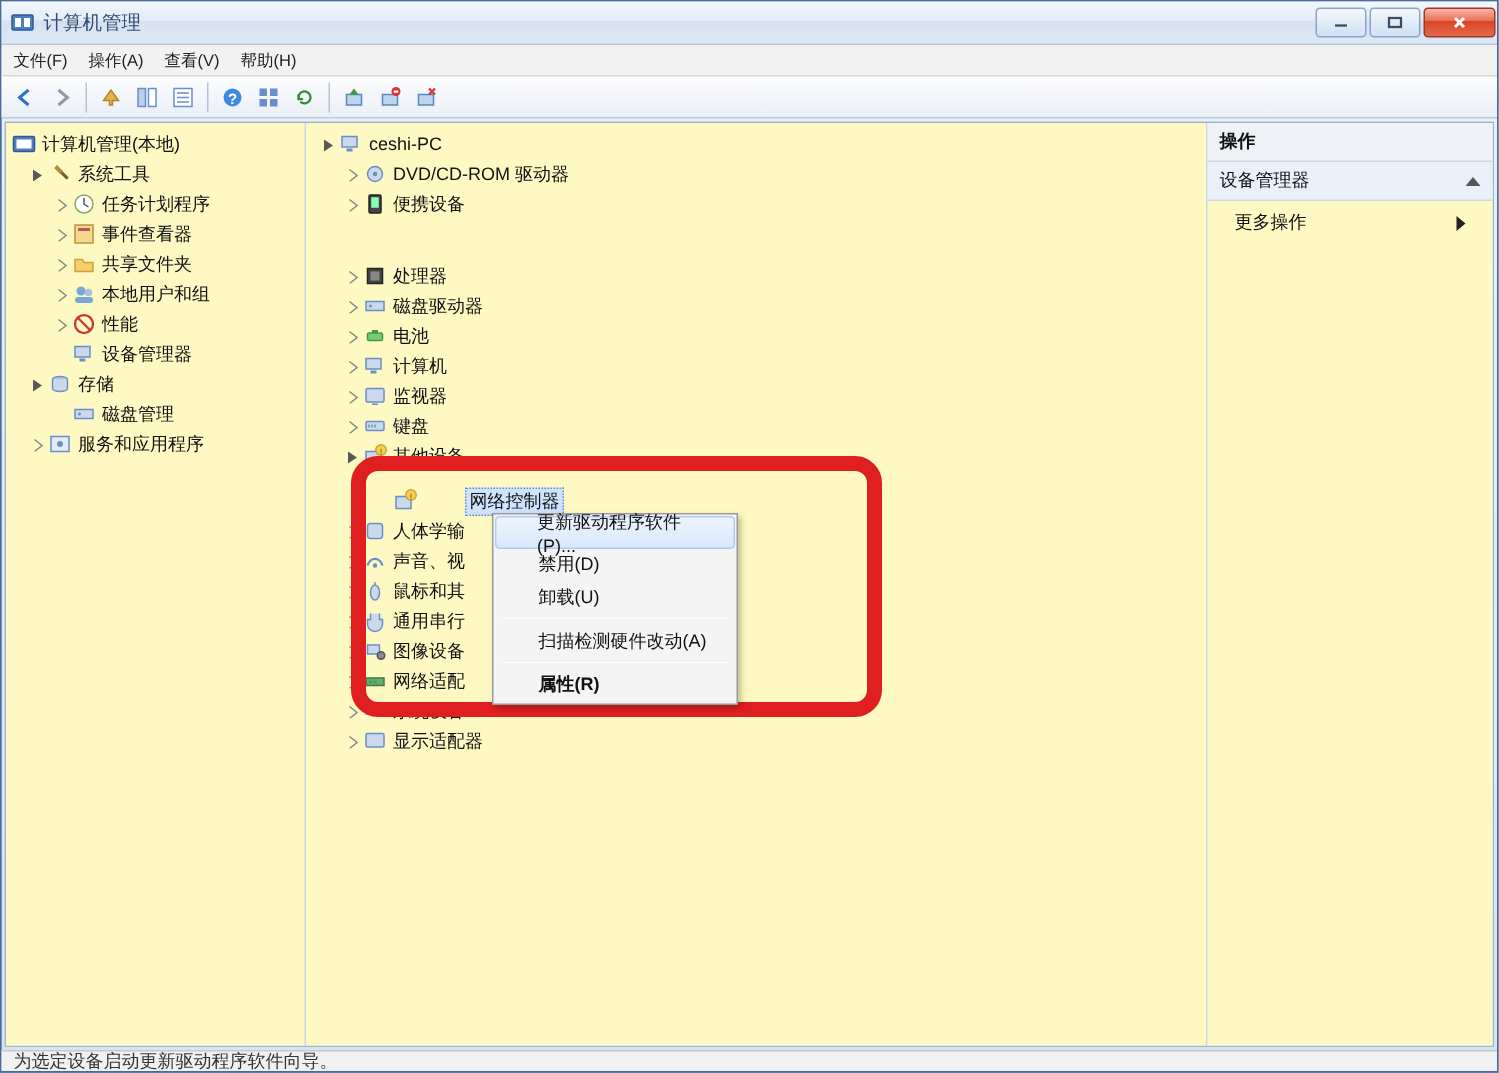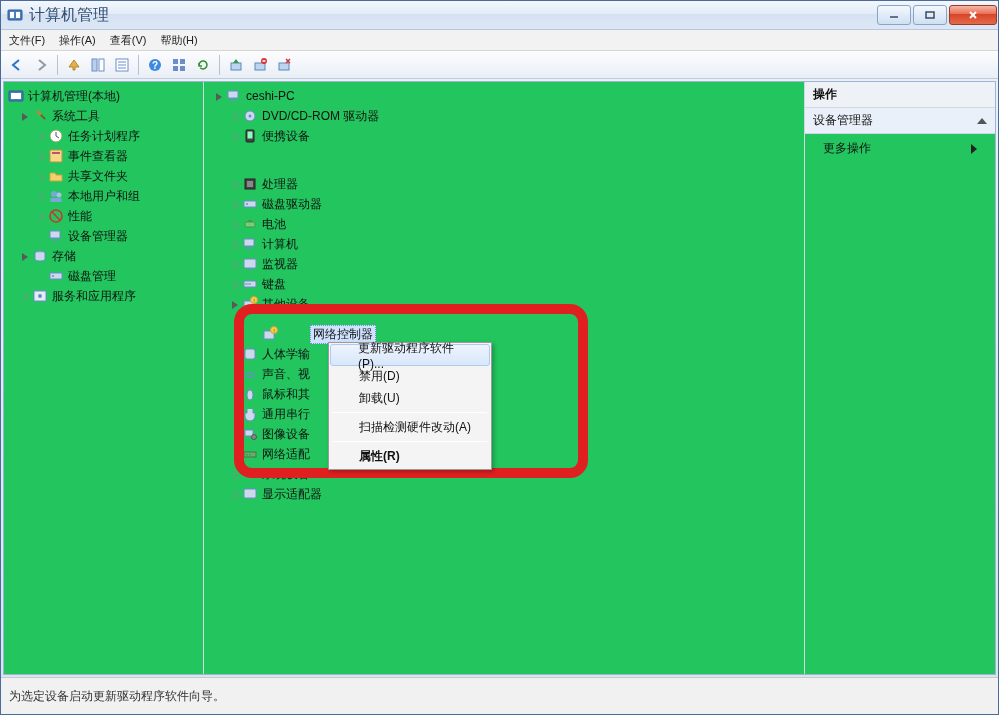--- a/index.html
+++ b/index.html
@@ -11,21 +11,21 @@
     position: absolute; inset: 0;
     display: flex; flex-direction: column;
     background: linear-gradient(#eaf1fb, #d7e4f3);
     border: 1px solid #4a6a99;
   }
   .titlebar {
     height: 29px; display: flex; align-items: center;
     background: linear-gradient(#f3f7fd 0%, #e3ecf8 45%, #d5e1f2 46%, #dde8f6 100%);
     border-bottom: 1px solid #b6c7df;
     padding: 0 0 0 6px;
-    font-size: 16px; color: #314d72;
+    font-size: 13px; color: #314d72;
   }
   .titlebar .icon { width: 16px; height: 16px; margin-right: 6px; }
   .titlebar .title { flex: 1; }
   .win-buttons { display: flex; }
   .win-btn {
     width: 34px; height: 20px; margin: 0 1px;
     border: 1px solid #8aa4c8; border-radius: 3px;
     background: linear-gradient(#f4f8fd, #cfe0f2);
     display: flex; align-items: center; justify-content: center;
     font-size: 11px; color: #3a4b63;
@@ -61,21 +61,21 @@
   }
   .tbtn svg { width: 16px; height: 16px; }
   .tsep { width: 1px; height: 20px; background: #b8c2d1; margin: 0 4px; }
 
   
   .client {
     flex: 1; display: flex; background: #fff;
     border: 1px solid #9fb4cf; margin: 2px;
   }
   .pane {
-    background: #22c55e; overflow: auto; font-size: 12px; color: #111;
+    background: #fef9c3; overflow: auto; font-size: 12px; color: #111;
   }
   .pane-left { width: 200px; border-right: 1px solid #d0d7e2; }
   .pane-center { flex: 1; border-right: 1px solid #d0d7e2; position: relative; }
   .pane-right { width: 190px; }
 
   
   .tree { padding: 4px 0; }
   .tree-row {
     display: flex; align-items: center; height: 20px;
     padding-left: 4px; white-space: nowrap;
@@ -110,21 +110,21 @@
   
   .rpane-hdr { background:#eef1f5; border-bottom:1px solid #d0d7e2; font-size:12px; padding:4px 8px; font-weight:bold; }
   .rpane-sub { background:#eaf0fa; border-bottom:1px solid #d0d7e2; font-size:12px; padding:4px 8px;
                display:flex; justify-content:space-between; align-items:center;}
   .rpane-item { font-size:12px; padding:6px 18px; display:flex; justify-content:space-between; align-items:center;}
   .tri-up { width:0;height:0;border-left:5px solid transparent;border-right:5px solid transparent;border-bottom:6px solid #555;}
   .tri-right { width:0;height:0;border-top:5px solid transparent;border-bottom:5px solid transparent;border-left:6px solid #222;}
 
   
   .statusbar {
-    height: 37px; background:#f1f1f1; border-top:1px solid #c9c9c9;
+    height: 14px; background:#f1f1f1; border-top:1px solid #c9c9c9;
     font-size: 12px; color:#333; display:flex; align-items:center; padding:0 8px;
   }
 
   
   .i16 { width:16px; height:16px; }
 </style>
 </head>
 <body>
 
 <div class="window">

